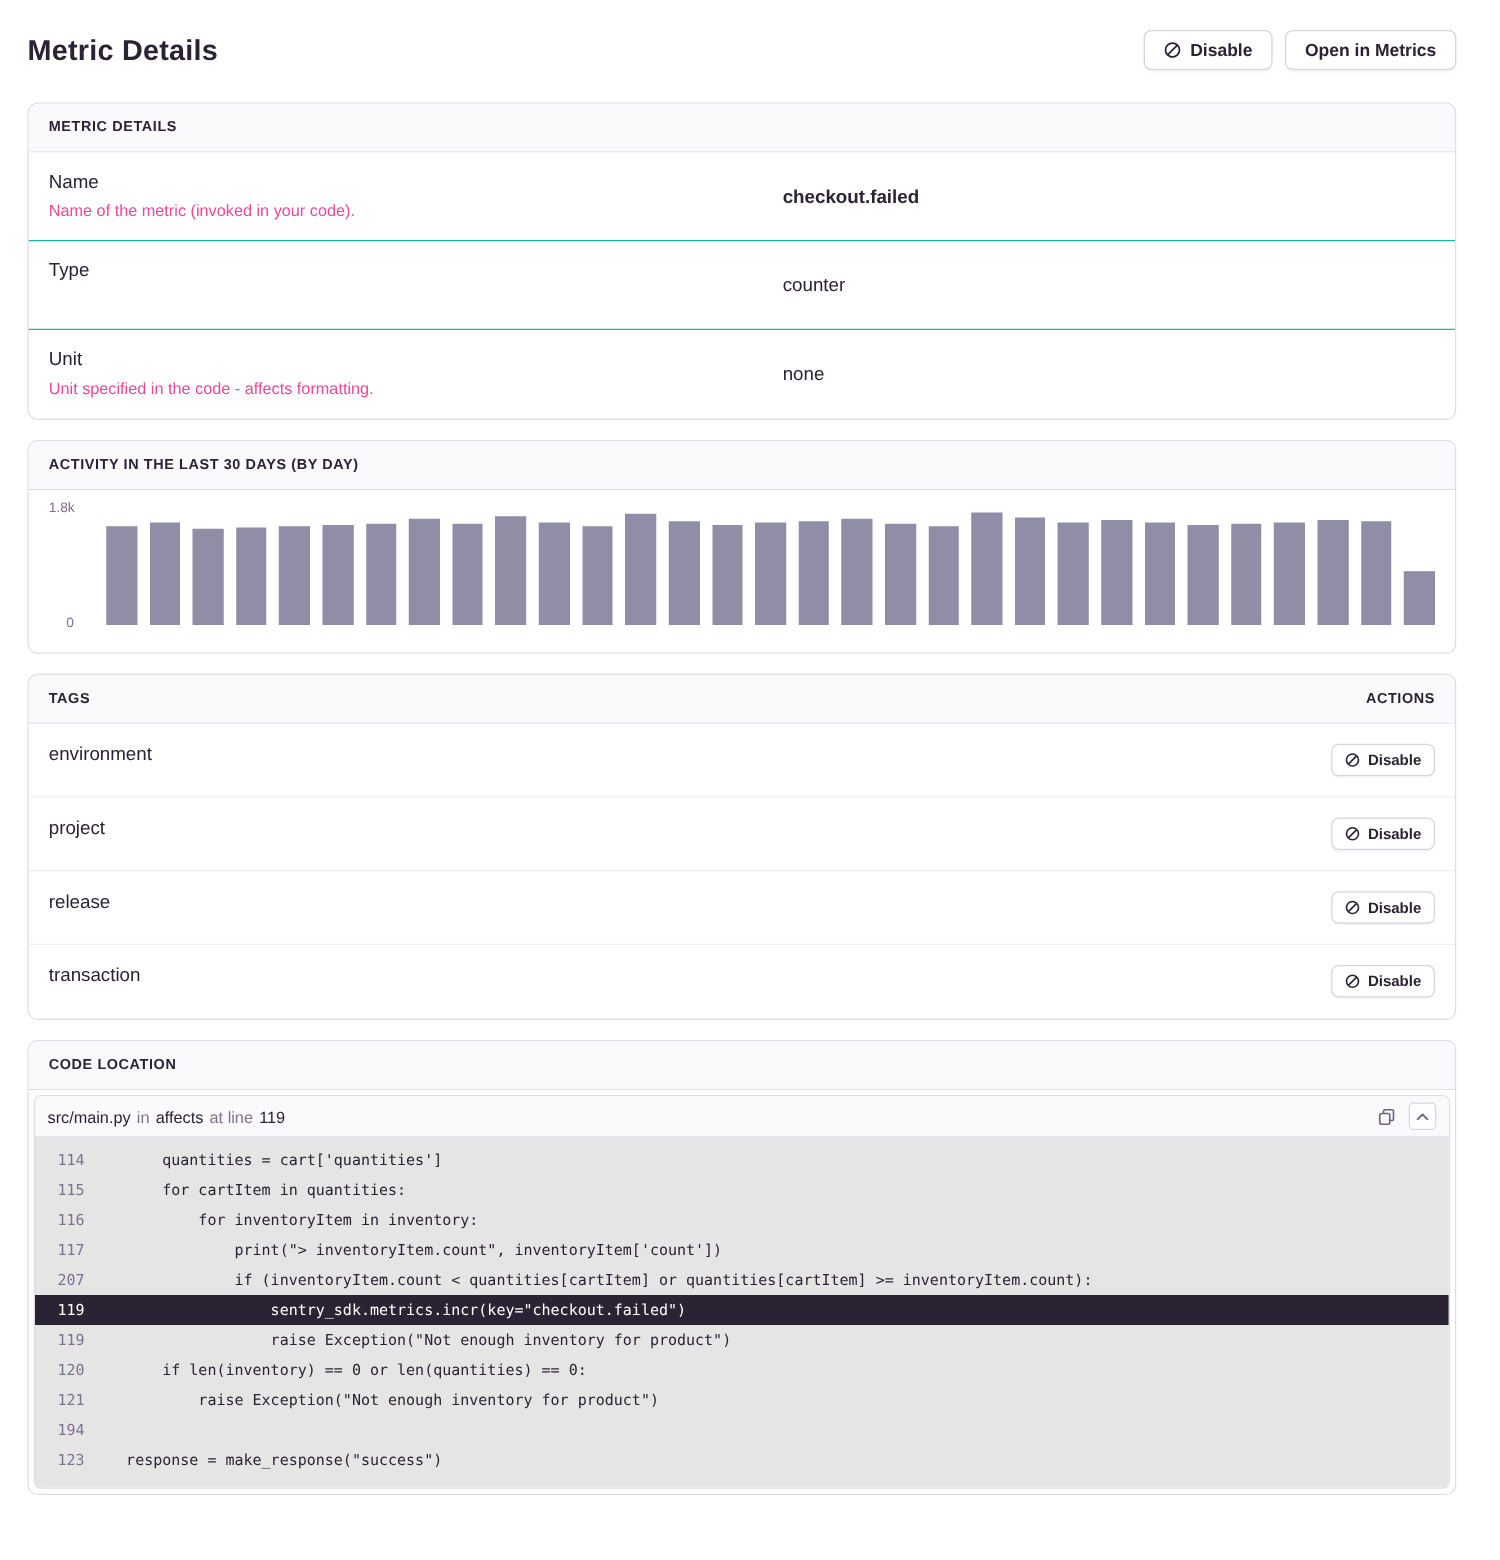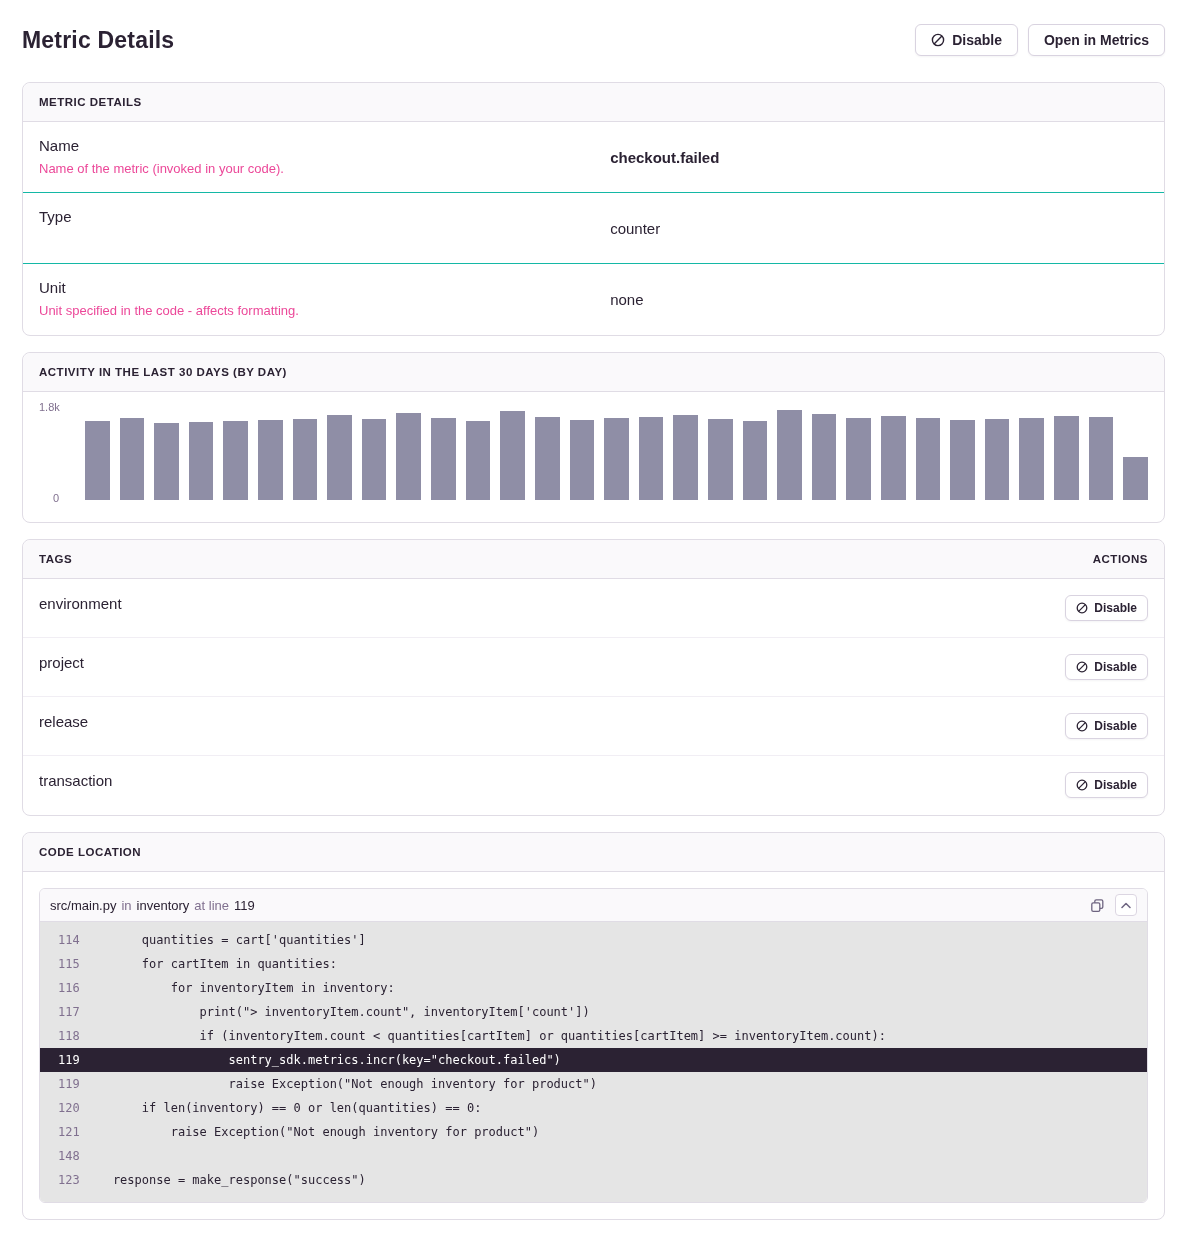--- a/index.html
+++ b/index.html
@@ -35,38 +35,38 @@
     border-radius: 8px 8px 0 0;
     padding: 13px 16px; font-size: 11.5px; font-weight: 700;
     color: #2b2233; letter-spacing: .5px; text-transform: uppercase;
   }
 
   
   .detail-row { display: grid; grid-template-columns: 51.5% 1fr; padding: 15px 16px; border-bottom: 1px solid #14b8a6; min-height: 71px; }
   .detail-row:last-child { border-bottom: none; }
   .detail-label { font-size: 15px; color: #2b2233; margin-bottom: 7px; }
   .detail-desc { font-size: 13px; color: #ec4899; }
-  .detail-value { font-size: 15px; color: #2b2233; align-self: center; }
+  .detail-value { font-size: 15px; color: #2b2233; align-self: center; margin-left: 16px; }
   .value-bold { font-weight: 700; }
 
   
   .chart-body { display: flex; padding: 13px 16px 22px 16px; }
   .y-axis { width: 46px; height: 95px; display: flex; flex-direction: column; justify-content: space-between; font-size: 11px; color: #80708f; padding-right: 6px; }
   .y-axis .tick-top { transform: translateY(-35%); }
   .y-axis .tick-bottom { transform: translateY(35%); padding-left: 14px; }
   .bars { flex: 1; height: 95px; display: flex; align-items: flex-end; gap: 10px; }
   .bars .bar { flex: 1; border-radius: 0; }
 
   
   .tag-row { display: flex; justify-content: space-between; align-items: flex-start; padding: 16px; border-bottom: 1px solid #f1eef4; min-height: 59px; }
   .tag-row:last-child { border-bottom: none; }
   .tag-name { font-size: 15px; color: #2b2233; }
 
   
-  .code-frame { margin: 16px; border: 1px solid #e0dce5; border-radius: 6px; overflow: hidden; }
+  .code-frame { margin: 4px; border: 1px solid #e0dce5; border-radius: 6px; overflow: hidden; }
   .code-frame-header {
     display: flex; justify-content: space-between; align-items: center;
     background: #faf9fb; border-bottom: 1px solid #e0dce5;
     padding: 5px 10px; font-size: 13px; color: #2b2233; min-height: 33px;
   }
   .code-path { display: flex; gap: 5px; align-items: center; }
   .muted { color: #80708f; text-align: right; }
   .code-header-right { display: flex; align-items: center; gap: 8px; }
   .icon-btn { background: transparent; border: none; cursor: pointer; display: inline-flex; align-items: center; padding: 2px; }
   .icon-btn.bordered { border: 1px solid #dcd6e2; border-radius: 4px; background: #fff; width: 22px; height: 22px; justify-content: center; }
@@ -240,21 +240,21 @@
   <section class="panel">
     <div class="panel-header">
       <span>CODE LOCATION</span>
     </div>
 
     <div class="code-frame">
       <div class="code-frame-header">
         <div class="code-path">
           <span>src/main.py</span>
           <span class="muted">in</span>
-          <span>inventory</span>
+          <span>affects</span>
           <span class="muted">at line</span>
           <span>119</span>
         </div>
         <div class="code-header-right">
           <button class="icon-btn">
             <span>
               <svg width="15" height="15" viewBox="0 0 15 15" fill="none" stroke="#6e6480" stroke-width="1.3">
                 <rect x="4.8" y="1.8" width="8" height="8.6" rx="1.4"></rect>
                 <rect x="1.8" y="4.8" width="8" height="8.6" rx="1.4" fill="#faf9fb"></rect>
               </svg>
@@ -281,41 +281,41 @@
           </div>
         <div class="code-line">
             <span class="ln">116</span>
             <span class="ct">            for inventoryItem in inventory:</span>
           </div>
         <div class="code-line">
             <span class="ln">117</span>
             <span class="ct">                print("&gt; inventoryItem.count", inventoryItem['count'])</span>
           </div>
         <div class="code-line">
-            <span class="ln">118</span>
+            <span class="ln">207</span>
             <span class="ct">                if (inventoryItem.count &lt; quantities[cartItem] or quantities[cartItem] &gt;= inventoryItem.count):</span>
           </div>
         <div class="code-line highlight">
             <span class="ln">119</span>
             <span class="ct">                    sentry_sdk.metrics.incr(key="checkout.failed")</span>
           </div>
         <div class="code-line">
             <span class="ln">119</span>
             <span class="ct">                    raise Exception("Not enough inventory for product")</span>
           </div>
         <div class="code-line">
             <span class="ln">120</span>
             <span class="ct">        if len(inventory) == 0 or len(quantities) == 0:</span>
           </div>
         <div class="code-line">
             <span class="ln">121</span>
             <span class="ct">            raise Exception("Not enough inventory for product")</span>
           </div>
         <div class="code-line">
-            <span class="ln">148</span>
+            <span class="ln">194</span>
             <span class="ct"></span>
           </div>
         <div class="code-line">
             <span class="ln">123</span>
             <span class="ct">    response = make_response("success")</span>
           </div>
       </div>
     </div>
   </section>
 

